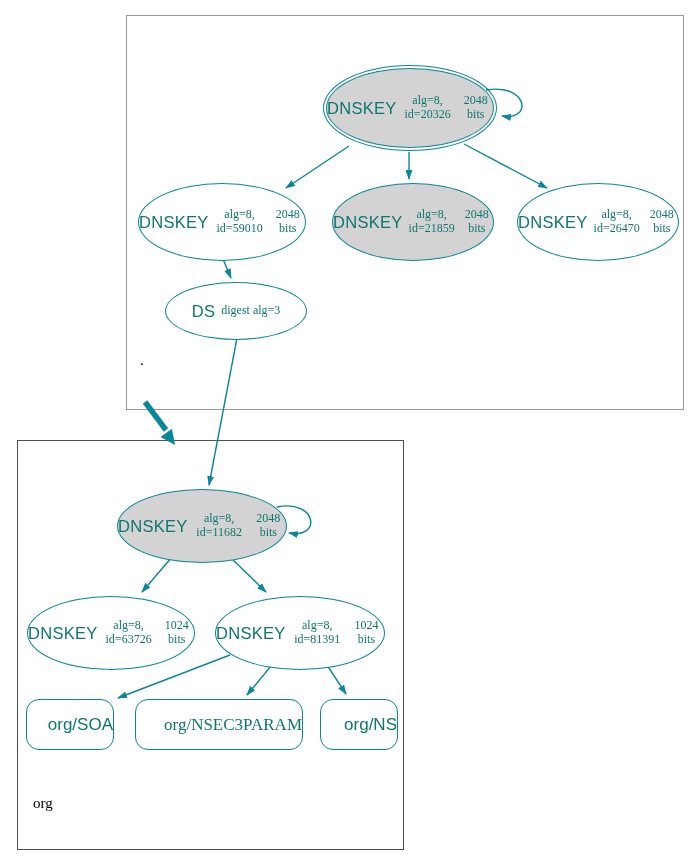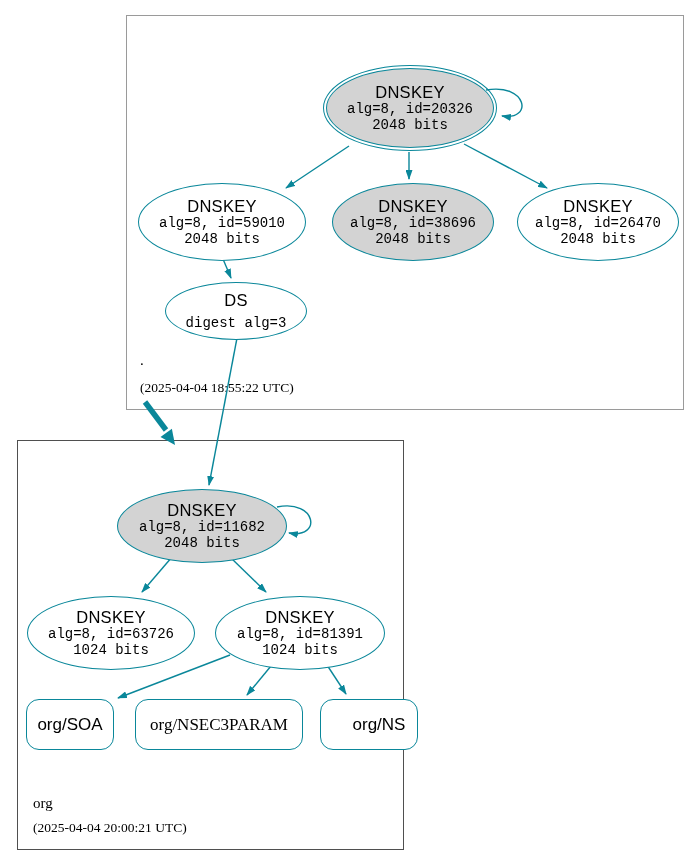--- a/index.html
+++ b/index.html
@@ -12,41 +12,39 @@
   
   .zlabel{position:absolute;z-index:2;font-family:"Liberation Serif",serif;color:#000;}
   .zname{font-size:15px;}
   .zts{font-size:13.5px;}
   
   #edges{position:absolute;left:0;top:0;z-index:3;pointer-events:none;}
   .edge{stroke:var(--teal);stroke-width:1.4;fill:none;}
   .edge-thick{stroke:var(--teal);stroke-width:5.5;fill:none;}
   .ah{fill:var(--teal);}
   
-  .node{position:absolute;z-index:4;display:flex;flex-direction:column;align-items:center;
-        justify-content:center;text-align:center;background:#fff;color:#000000;}
+  .node{position:absolute;z-index:4;display:flex;align-items:center;
+        justify-content:center;text-align:center;background:#fff;color:#0f766e;}
   .ellipse{border:1.6px solid var(--teal);border-radius:50%;}
   .double{outline:1.6px solid var(--teal);outline-offset:2.5px;}
   .grayfill{background:var(--grayFill);}
   .ntitle{font-size:16.5px;line-height:1.1;letter-spacing:.3px;}
-  .nline{font-family:Liberation Mono, monospace;font-size:14px;line-height:1.15;}
-  .rrset{border:1.6px solid var(--teal);border-radius:13px;font-size:17px;}
+  .nline{font-family:Liberation Serif, serif;font-size:12px;line-height:1.15;}
+  .rrset{border:1.6px solid var(--teal);border-radius:13px;font-size:17px;justify-content:flex-end;}
 </style>
 </head>
 <body>
 
 <div id="stage">
 
   <div class="zonebox" id="root-box"></div>
   <div class="zonebox" id="org-box"></div>
 
   <div class="zlabel zname" style="left:140px;top:352px;">.</div>
-  <div class="zlabel zts" style="left:140px;top:380px;">(2025-04-04 18:55:22 UTC)</div>
   <div class="zlabel zname" style="left:33px;top:795px;">org</div>
-  <div class="zlabel zts" style="left:33px;top:820px;">(2025-04-04 20:00:21 UTC)</div>
 
   <svg id="edges" width="700" height="865">
     <defs>
       <marker id="ah" viewBox="0 0 10 7" refX="9" refY="3.5" markerWidth="10" markerHeight="7" markerUnits="userSpaceOnUse" orient="auto">
         <path class="ah" d="M0,0 L10,3.5 L0,7 Z"></path>
       </marker>
     </defs>
 
     <line class="edge" x1="349" y1="146" x2="286" y2="188" marker-end="url(#ah)"></line>
     <line class="edge" x1="409" y1="152" x2="409" y2="179" marker-end="url(#ah)"></line>
@@ -74,21 +72,21 @@
   </div>
 
   <div class="node ellipse" style="left:138px;top:183px;width:166px;height:76px;">
     <div class="ntitle">DNSKEY</div>
     <div class="nline">alg=8, id=59010</div>
     <div class="nline">2048 bits</div>
   </div>
 
   <div class="node ellipse grayfill" style="left:332px;top:183px;width:160px;height:76px;">
     <div class="ntitle">DNSKEY</div>
-    <div class="nline">alg=8, id=38696</div>
+    <div class="nline">alg=8, id=21859</div>
     <div class="nline">2048 bits</div>
   </div>
 
   <div class="node ellipse" style="left:517px;top:183px;width:160px;height:76px;">
     <div class="ntitle">DNSKEY</div>
     <div class="nline">alg=8, id=26470</div>
     <div class="nline">2048 bits</div>
   </div>
 
   <div class="node ellipse" style="left:165px;top:282px;width:140px;height:56px;gap:6px;">
@@ -115,17 +113,17 @@
   </div>
 
   <div class="node rrset" style="left:26px;top:699px;width:86px;height:49px;">
     <div>org/SOA</div>
   </div>
 
   <div class="node rrset" style="left:135px;top:699px;width:166px;height:49px;font-family:Liberation Serif, serif;">
     <div>org/NSEC3PARAM</div>
   </div>
 
-  <div class="node rrset" style="left:320px;top:699px;width:76px;height:49px;padding-left:20px;">
+  <div class="node rrset" style="left:320px;top:699px;width:76px;height:49px;">
     <div>org/NS</div>
   </div>
 
 </div>
 
 </body></html>

